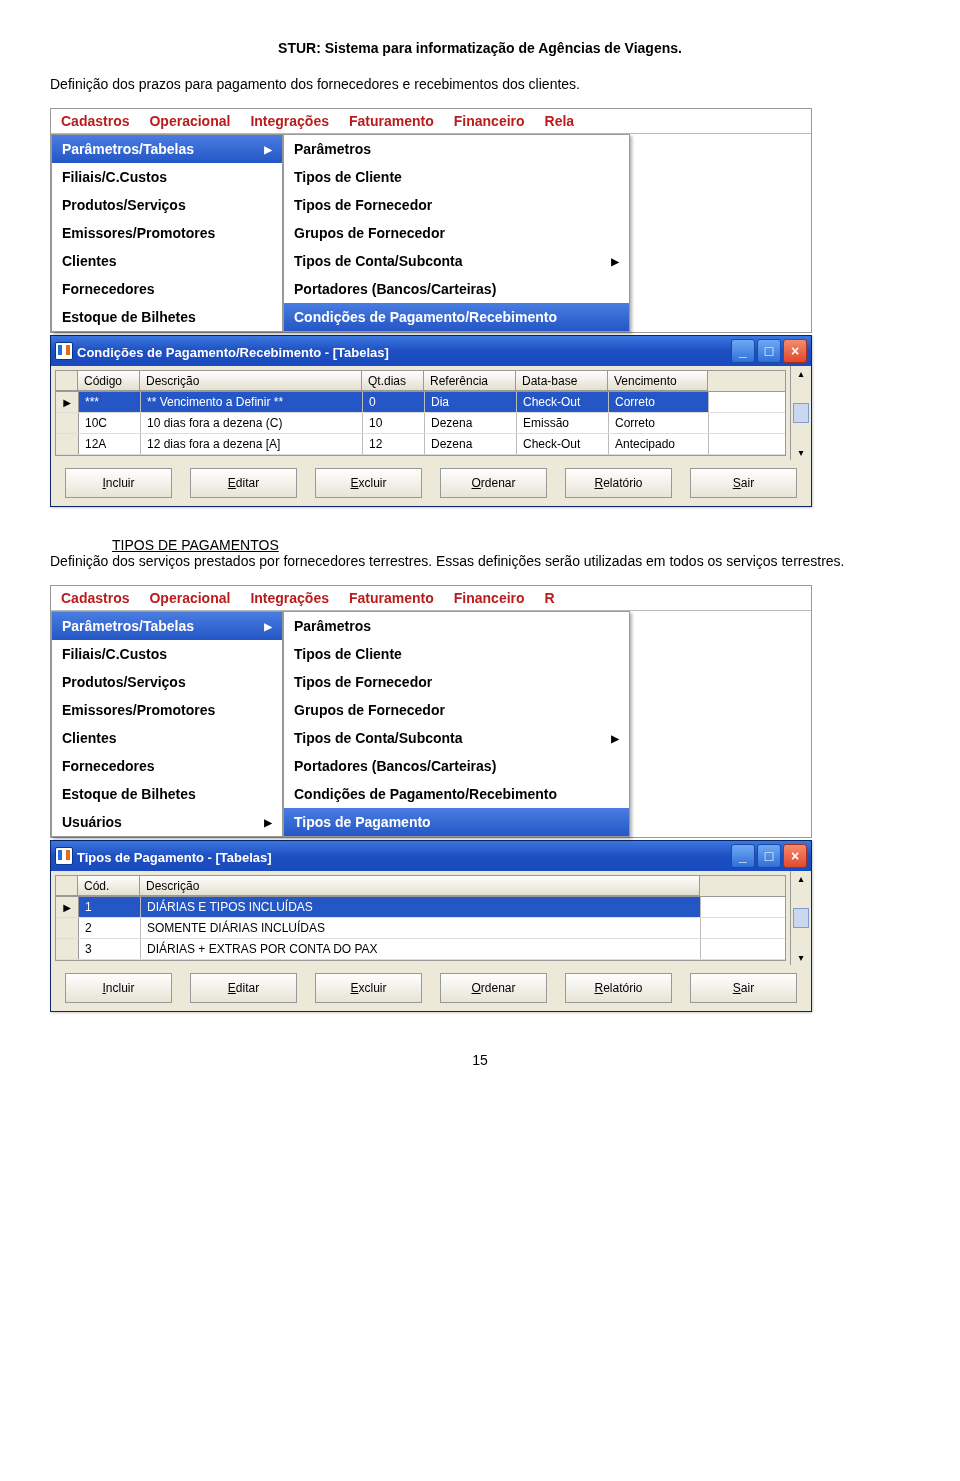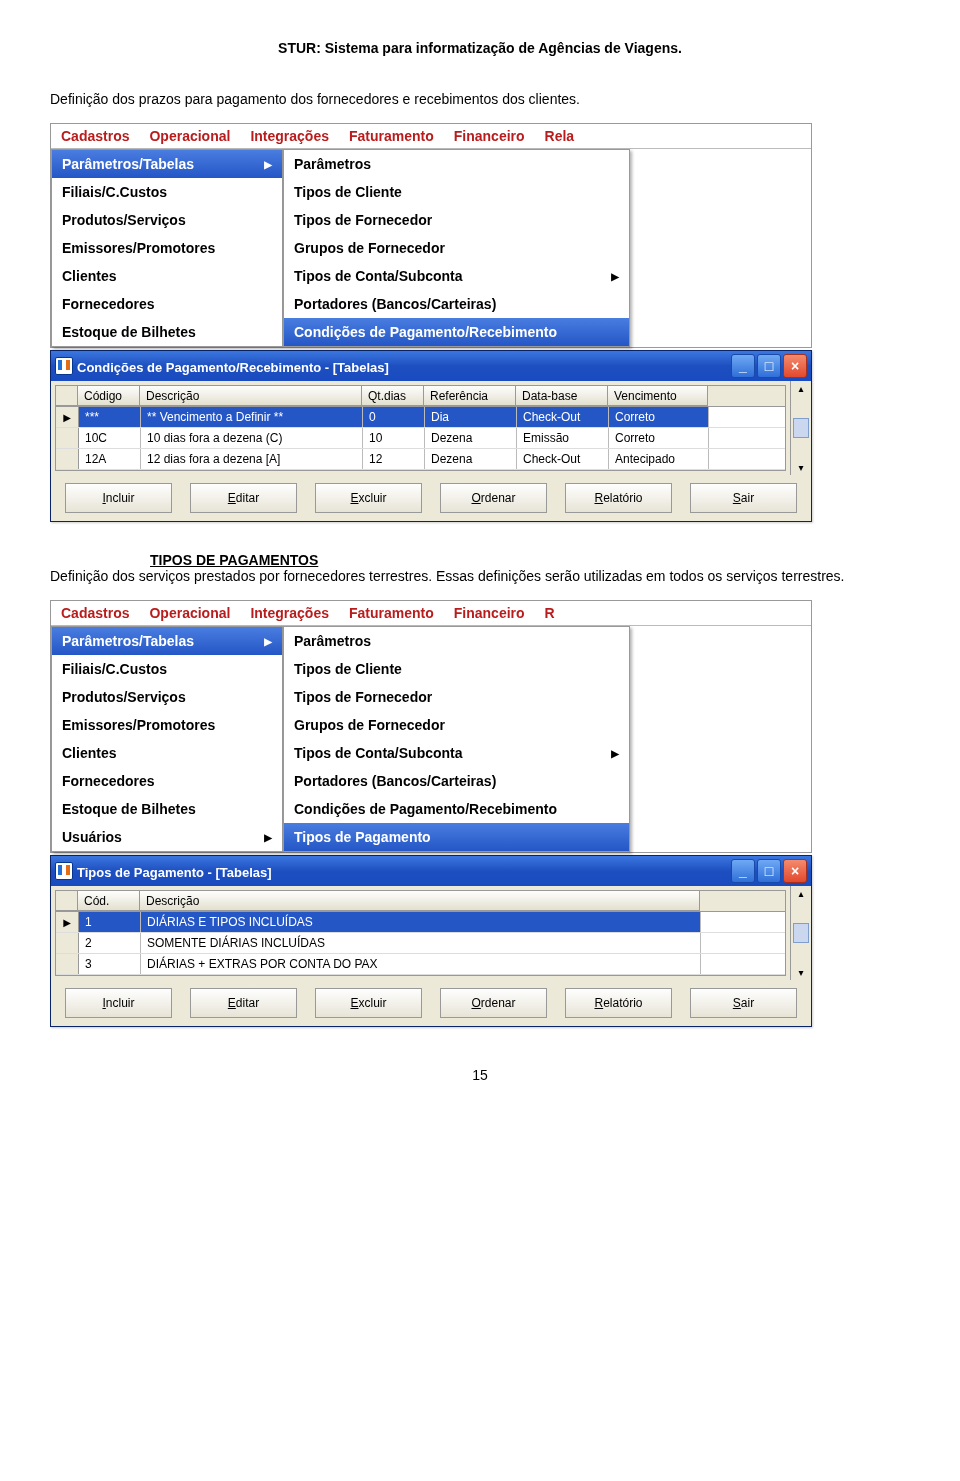--- a/index.html
+++ b/index.html
@@ -1,19 +1,19 @@
 <!DOCTYPE html>
 <html><head>
 <meta charset="utf-8">
 <style>
   body{margin:0;background:#fff;font-family:Verdana,Geneva,sans-serif;font-size:14px;color:#000;width:960px}
   .page{padding:40px 50px}
-  .doc-title{text-align:center;font-weight:bold;margin:0 0 35px}
+  .doc-title{text-align:center;font-weight:bold;margin:0 0 20px}
   .para{margin:0 0 16px}
-  .section-title{font-weight:bold;text-decoration:underline;margin-left:100px}
+  .section-title{font-weight:normal;text-decoration:underline;margin-left:62px}
   .pagenum{text-align:center;margin-top:40px}
   
   .app{border:1px solid #999;background:#ece9d8;width:760px;margin-bottom:2px}
   .menubar{display:flex;background:#fff;border-bottom:1px solid #bbb}
   .menubar span{padding:4px 10px;font:bold 14px Tahoma,sans-serif;color:#b91c1c}
   
   .menus{display:flex;background:#fff}
   .menu-col{border:1px solid #999;background:#fff;box-shadow:2px 2px 3px rgba(0,0,0,.3)}
   .menu-col.left{width:230px}
   .menu-col.right{width:345px}

